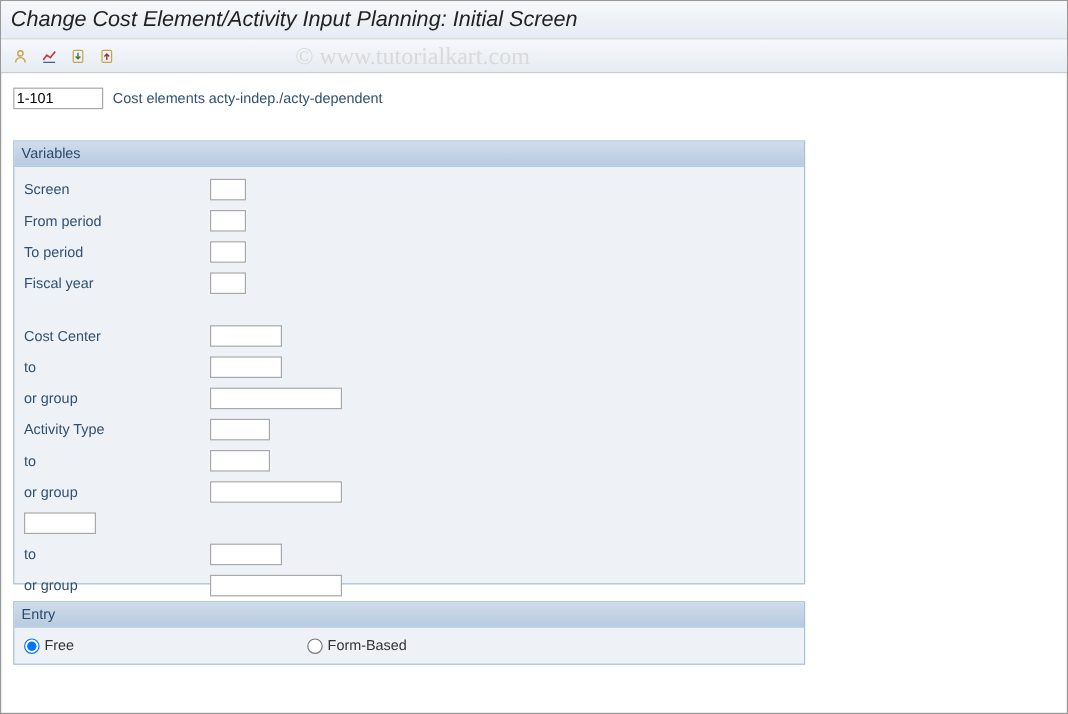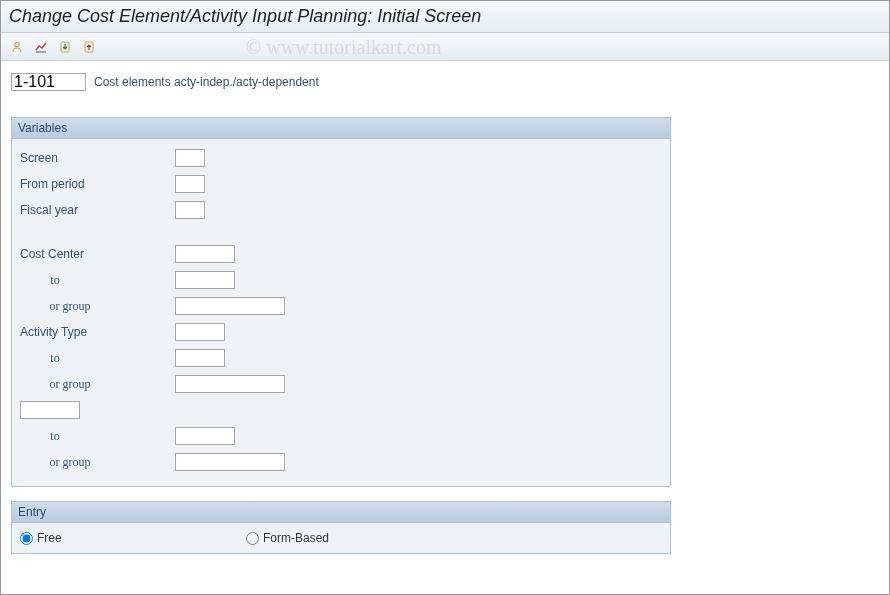--- a/index.html
+++ b/index.html
@@ -60,21 +60,21 @@
     color: #305070;
   }
   .input-s { width: 30px; }
   .input-m { width: 60px; }
   .input-l { width: 110px; }
   .input-xl { width: 75px; }
   .sap-input {
     border: 1px solid #a8a8a8;
     background: #fff;
     height: 18px;
-    font-size: 16px;
+    font-size: 12px;
     padding: 0 2px;
   }
   .desc {
     margin-left: 8px;
     color: #305070;
   }
   .groupbox {
     border: 1px solid #a9c1d9;
     margin-top: 10px;
     background: #eef2f7;
@@ -85,29 +85,28 @@
     padding: 3px 6px;
     color: #2b4a6d;
     font-size: 12px;
   }
   .groupbox-body {
     padding: 8px 8px;
   }
   .variables-box { width: 660px; height: 370px; margin-top: 24px; }
   .entry-box { width: 660px; margin-top: 14px; }
   .right-align-label {
-    text-align: center;
+    text-align: left;
     padding-right: 15px;
-    font-family: Liberation Serif, serif;
   }
   .spacer { height: 18px; }
   .radio-row {
     display: flex;
     align-items: center;
-    gap: 6px;
+    gap: 16px;
   }
   .radio-col1 { width: 220px; display:flex; align-items:center; gap:4px;}
   .radio-col2 { display:flex; align-items:center; gap:4px;}
   input[type="radio"] { margin:0; }
   .watermark {
     position: absolute;
     top: 35px;
     left: 245px;
     color: #d9d9d9;
     font-size: 20px;
@@ -165,20 +164,24 @@
 
         <div class="row">
           <div class="label-col">Screen</div>
           <input class="sap-input input-s" style="">
         </div>
         <div class="row">
           <div class="label-col">From period</div>
           <input class="sap-input input-s" style="">
         </div>
         <div class="row">
+          <div class="label-col">To period</div>
+          <input class="sap-input input-s" style="">
+        </div>
+        <div class="row">
           <div class="label-col">Fiscal year</div>
           <input class="sap-input input-s" style="">
         </div>
 
         <div class="spacer"></div>
 
         <div class="row">
           <div class="label-col">Cost Center</div>
           <input class="sap-input input-m" style="">
         </div>

